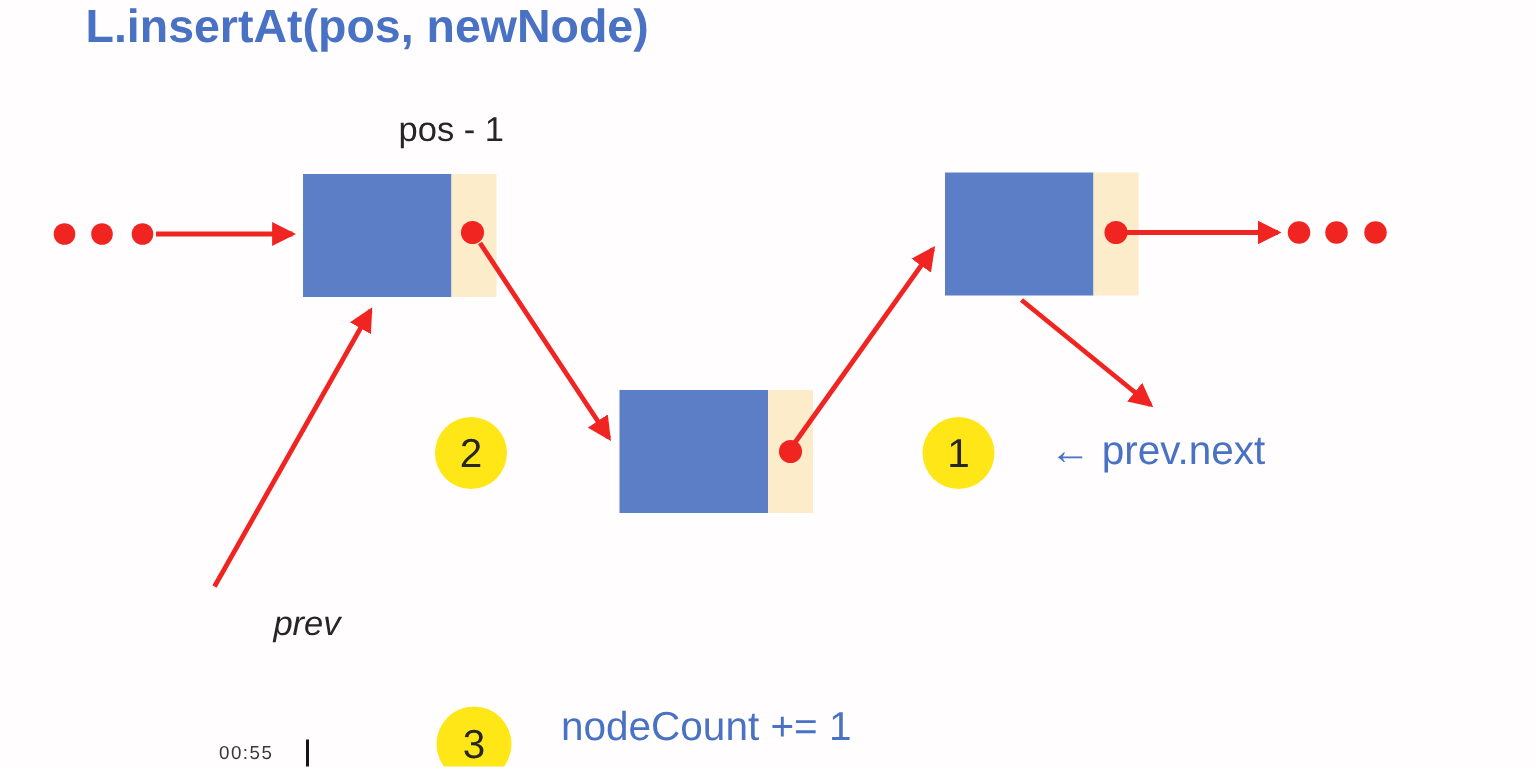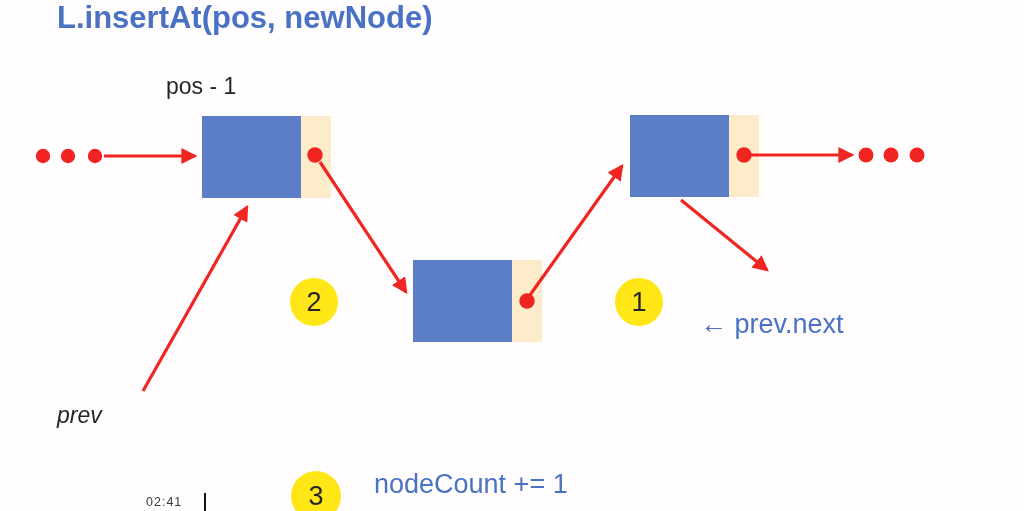--- a/index.html
+++ b/index.html
@@ -19,21 +19,21 @@
   }
   .title{
     position:absolute; left:32px; top:0px;
     font-size:31px; font-weight:600; color:var(--accent-blue);
     letter-spacing:0px; white-space:nowrap;margin-left:25px;
   }
   .node{position:absolute; display:flex; z-index:1;}
   .node .data{width:99px; height:82px; background:var(--node-blue);}
   .node .next{width:30px; height:82px; background:var(--node-tan);}
   .node-label{
-    position:absolute; width:170px; text-align:left;
+    position:absolute; width:170px; text-align:right;
     font-size:23px; color:var(--text-black); white-space:nowrap; z-index:1;
   }
   .arrows{position:absolute; left:0; top:0; z-index:2; pointer-events:none;}
   .arrow-line{stroke:var(--pointer-red); stroke-width:3.2; fill:none;}
   .dot{fill:var(--pointer-red);}
   .ah-fill{fill:var(--pointer-red);}
   .badge{
     position:absolute; width:48px; height:48px; border-radius:50%;
     background:var(--badge-yellow); color:var(--text-black);
     display:flex; align-items:center; justify-content:center;
@@ -103,19 +103,19 @@
     <path class="arrow-line" d="M320,162 L406,292" marker-end="url(#ah)"></path>
     <path class="arrow-line" d="M530,295 L622,166" marker-end="url(#ah)"></path>
     <path class="arrow-line" d="M681,200 L767,270" marker-end="url(#ah)"></path>
     <path class="arrow-line" d="M143,391 L247,207" marker-end="url(#ah)"></path>
   </svg>
 
   <div class="badge" style="left:615px; top:278px;">1</div>
   <div class="badge" style="left:290px; top:278px;">2</div>
   <div class="badge" style="left:291px; top:471px; width:50px; height:50px;">3</div>
 
-  <div class="statement" style="left:700px; top:285px;margin-top:24px;">← prev.next</div>
+  <div class="statement" style="left:700px; top:285px;">← prev.next</div>
   <div class="statement" style="left:374px; top:469px;">nodeCount += 1</div>
 
-  <div class="timestamp">02:41</div>
+  <div class="timestamp">00:55</div>
   <div class="cursor-bar"></div>
 
 </div>
 
 </body></html>

